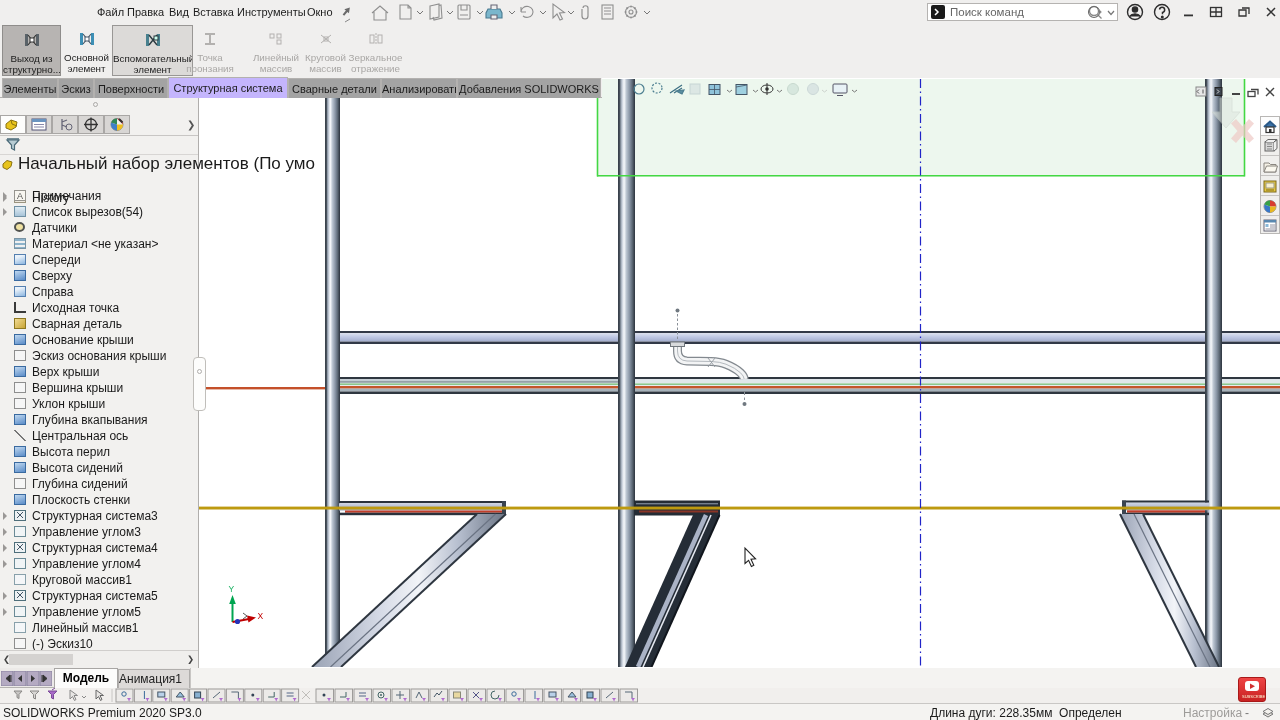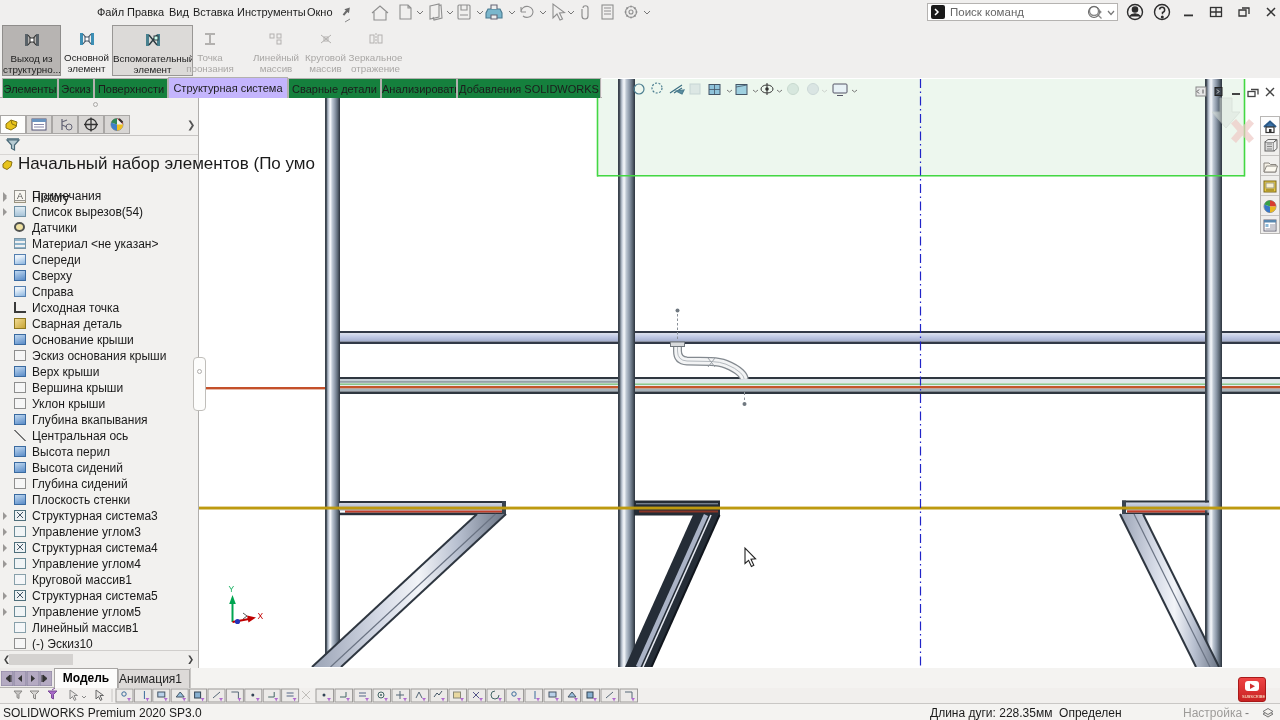--- a/index.html
+++ b/index.html
@@ -14,21 +14,21 @@
 
 #ribbon { left:0; top:24px; width:1280px; height:54px; background:#f0efee; }
 .rbtn { position:absolute; top:25px; height:51px; text-align:center; font-size:9.8px; color:#1c1c1c; line-height:11px; white-space:nowrap; overflow:hidden;padding-left:8px; }
 .rbtn .ricon { position:absolute; top:7px; left:50%; margin-left:-8px; width:16px; height:14px; }
 .rbtn .rtxt { position:absolute; top:27px; left:0; right:0; }
 .rbtn.pressed1 { background:#b7b4b2; border:1px solid #8f8d8b; }
 .rbtn.pressed2 { background:#dcdad8; border:1px solid #999795; }
 .rbtn.disabled { color:#a9a7a5; }
 
 #tabrow { left:0; top:78px; width:602px; height:20px; background:#f0efee; border-bottom:1px solid #b3b1af; }
-.ctab { position:absolute; top:78px; height:20px; line-height:20px; font-size:11px; color:#1c1c1c; text-align:center; background:#15803d; border:1px solid #b3b1af; border-bottom:none; white-space:nowrap; overflow:hidden; }
+.ctab { position:absolute; top:78px; height:20px; line-height:20px; font-size:11px; color:#1c1c1c; text-align:center; background:#a3a3a3; border:1px solid #b3b1af; border-bottom:none; white-space:nowrap; overflow:hidden; }
 .ctab.active { background:#c4b5fd; font-weight:normal; z-index:2; height:21px; top:77px; }
 
 #viewport { left:199px; top:79px; width:1081px; height:588px; background:#ffffff; }
 
 #lpanel { left:0; top:98px; width:199px; height:570px; background:#f2f1ef; border-right:1px solid #b0aeac; }
 .ptab { position:absolute; top:17px; width:26px; height:19px; background:#d8d6d4; border:1px solid #a9a7a5; }
 .ptab.active { background:#fdfdfc; }
 .trow { position:absolute; left:0; width:100%; height:16px; font-size:12px; color:#1a1a1a; line-height:16px; white-space:nowrap; }
 .trow .ar { position:absolute; left:3px; top:4px; width:0; height:0; border-left:4px solid #9a9896; border-top:4px solid transparent; border-bottom:4px solid transparent; }
 .trow .tx { position:absolute; left:32px; top:0; }

